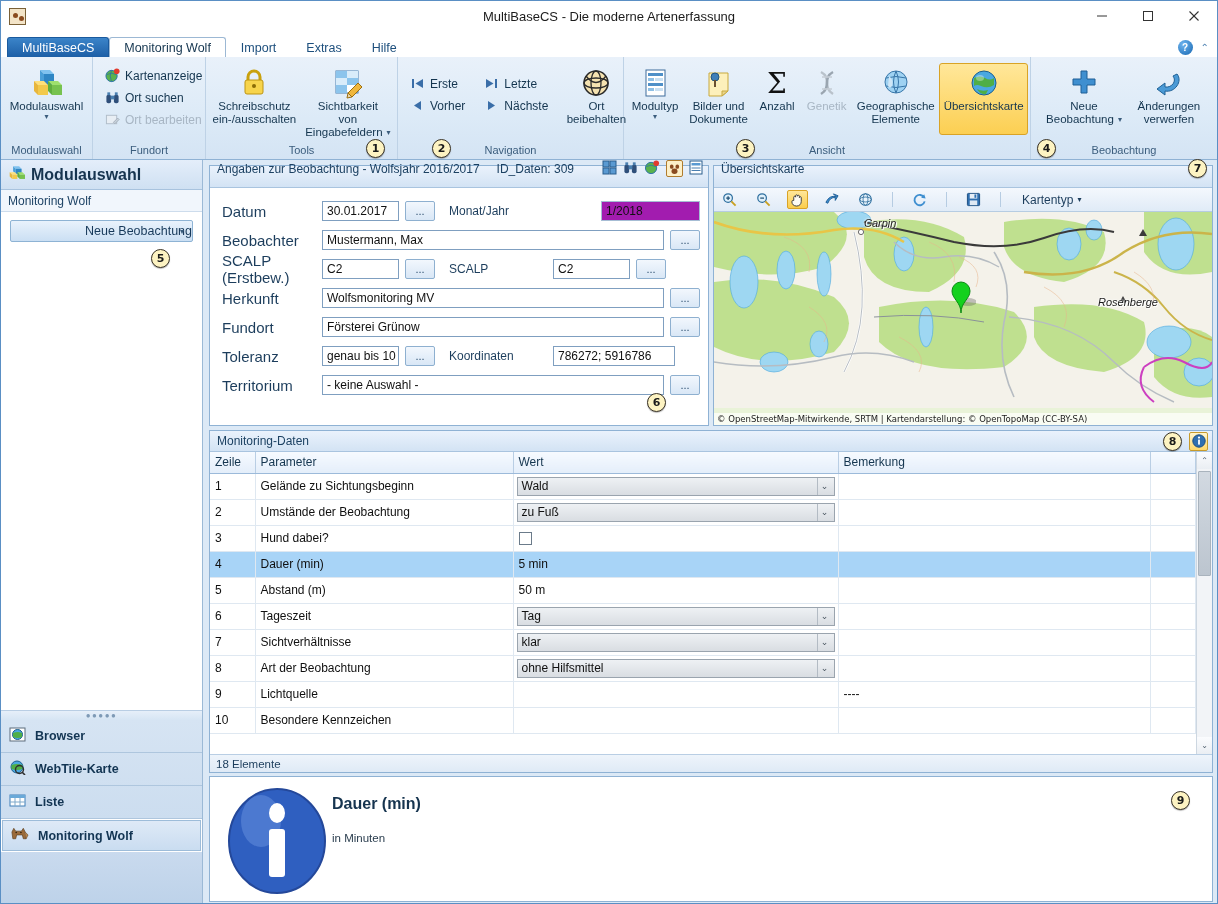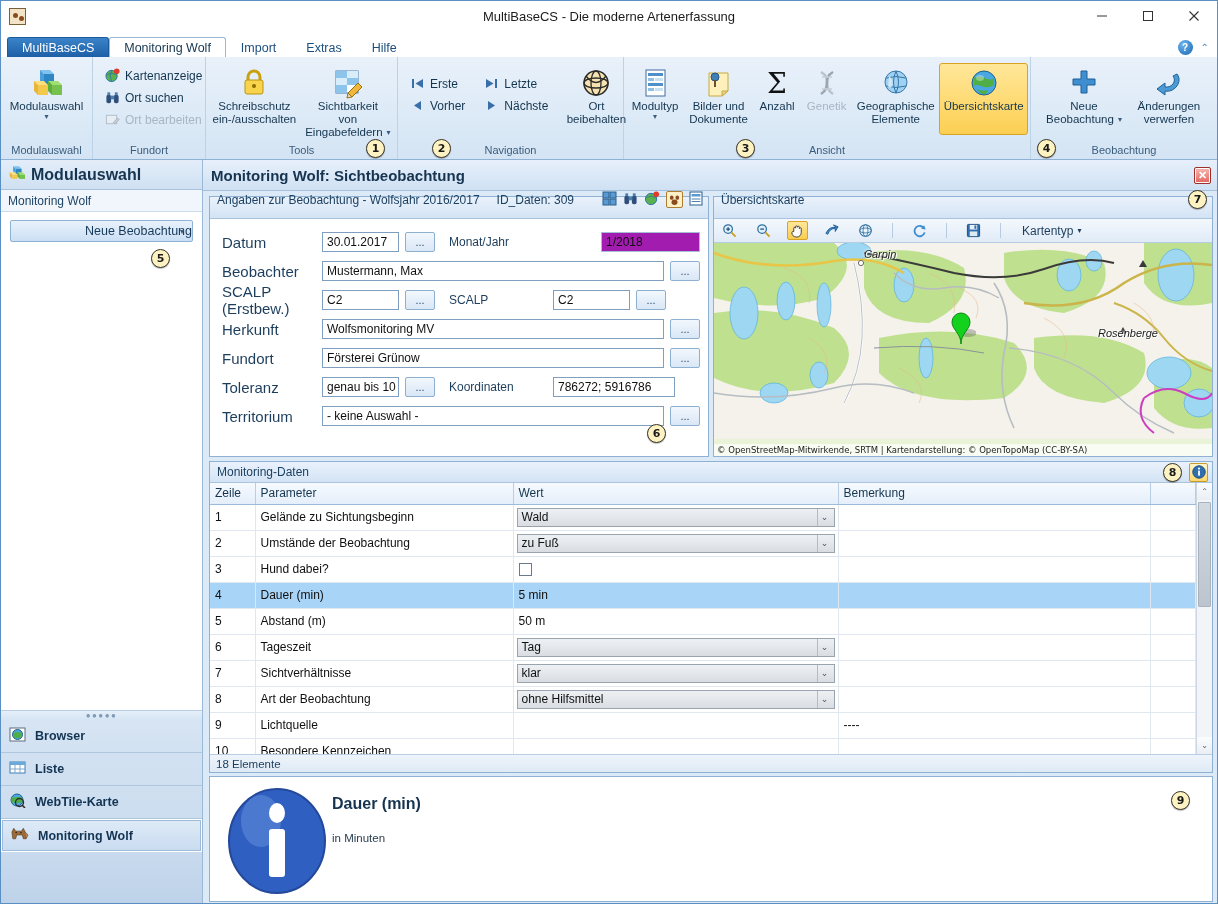--- a/index.html
+++ b/index.html
@@ -718,63 +718,59 @@
               <path d="M4 6 Q8.5 4 13 6 L13 10 Q8.5 12 4 10 Z" fill="#4fae46"></path>
             </svg>
           </span>
           <span>Browser</span>
         </div>
 
 
         <div class="nav-item">
           <span>
             <svg width="17" height="15" viewBox="0 0 17 15">
+              <circle cx="8" cy="7" r="6" fill="#4aa8e0" stroke="#1c5e8e"></circle>
+              <path d="M2.5 5 Q8 3 13.5 5 L13.5 9 Q8 11 2.5 9 Z" fill="#4fae46"></path>
+              <circle cx="10.5" cy="9.5" r="4" fill="none" stroke="#2f2f2f" stroke-width="1.4"></circle>
+              <line x1="13" y1="12" x2="16" y2="15" stroke="#2f2f2f" stroke-width="1.6"></line>
+            </svg>
+          </span>
+          <span>WebTile-Karte</span>
+        </div>
+
+        <div class="nav-item">
+          <span>
+            <svg width="17" height="15" viewBox="0 0 17 15">
               <rect x="1" y="2" width="15" height="11" fill="#ffffff" stroke="#3f7fb8"></rect>
               <rect x="1" y="2" width="15" height="3" fill="#6aa9d8"></rect>
               <line x1="6" y1="5" x2="6" y2="13" stroke="#7fa9ca"></line>
               <line x1="11" y1="5" x2="11" y2="13" stroke="#7fa9ca"></line>
               <line x1="1" y1="9" x2="16" y2="9" stroke="#7fa9ca"></line>
             </svg>
           </span>
           <span>Liste</span>
-        </div>
-
-        <div class="nav-item">
-          <span>
-            <svg width="17" height="15" viewBox="0 0 17 15">
-              <circle cx="8" cy="7" r="6" fill="#4aa8e0" stroke="#1c5e8e"></circle>
-              <path d="M2.5 5 Q8 3 13.5 5 L13.5 9 Q8 11 2.5 9 Z" fill="#4fae46"></path>
-              <circle cx="10.5" cy="9.5" r="4" fill="none" stroke="#2f2f2f" stroke-width="1.4"></circle>
-              <line x1="13" y1="12" x2="16" y2="15" stroke="#2f2f2f" stroke-width="1.6"></line>
-            </svg>
-          </span>
-          <span>WebTile-Karte</span>
         </div>
 
         <div class="nav-item active">
           <span>
             <svg width="19" height="16" viewBox="0 0 20 16">
               <path d="M2 6 L4 2 L6 5 L12 5 L14 2 L16 6 L17 13 L14 13 L13 9 L7 9 L6 13 L3 13 Z" fill="#9b6b3a" stroke="#5d3f1f" stroke-width=".7"></path>
               <circle cx="6.5" cy="6.5" r=".8" fill="#2b1a08"></circle>
               <circle cx="11.5" cy="6.5" r=".8" fill="#2b1a08"></circle>
               <path d="M16 6 L19 9 L17 13" fill="#b8854c" stroke="#5d3f1f" stroke-width=".6"></path>
             </svg>
           </span>
           <span>Monitoring Wolf</span>
         </div>
 
         <div class="nav-filler" style="height:53px"></div>
       </div>
     </div>
 
     <div class="content">
-      <div class="content-header">
-        <span>Monitoring Wolf: Sichtbeobachtung</span>
-        <div class="close-x">✕</div>
-      </div>
 
       <div class="upper">
 
         <div class="panel form-panel">
           <div class="panel-title">
             <span>Angaben zur Beobachtung - Wolfsjahr 2016/2017</span>
             <span class="sp" style="margin-right:28px">ID_Daten: 309</span>
             <span style="display:flex;gap:6px;align-items:center">
               <span>
                 <svg width="15" height="15" viewBox="0 0 15 15">

